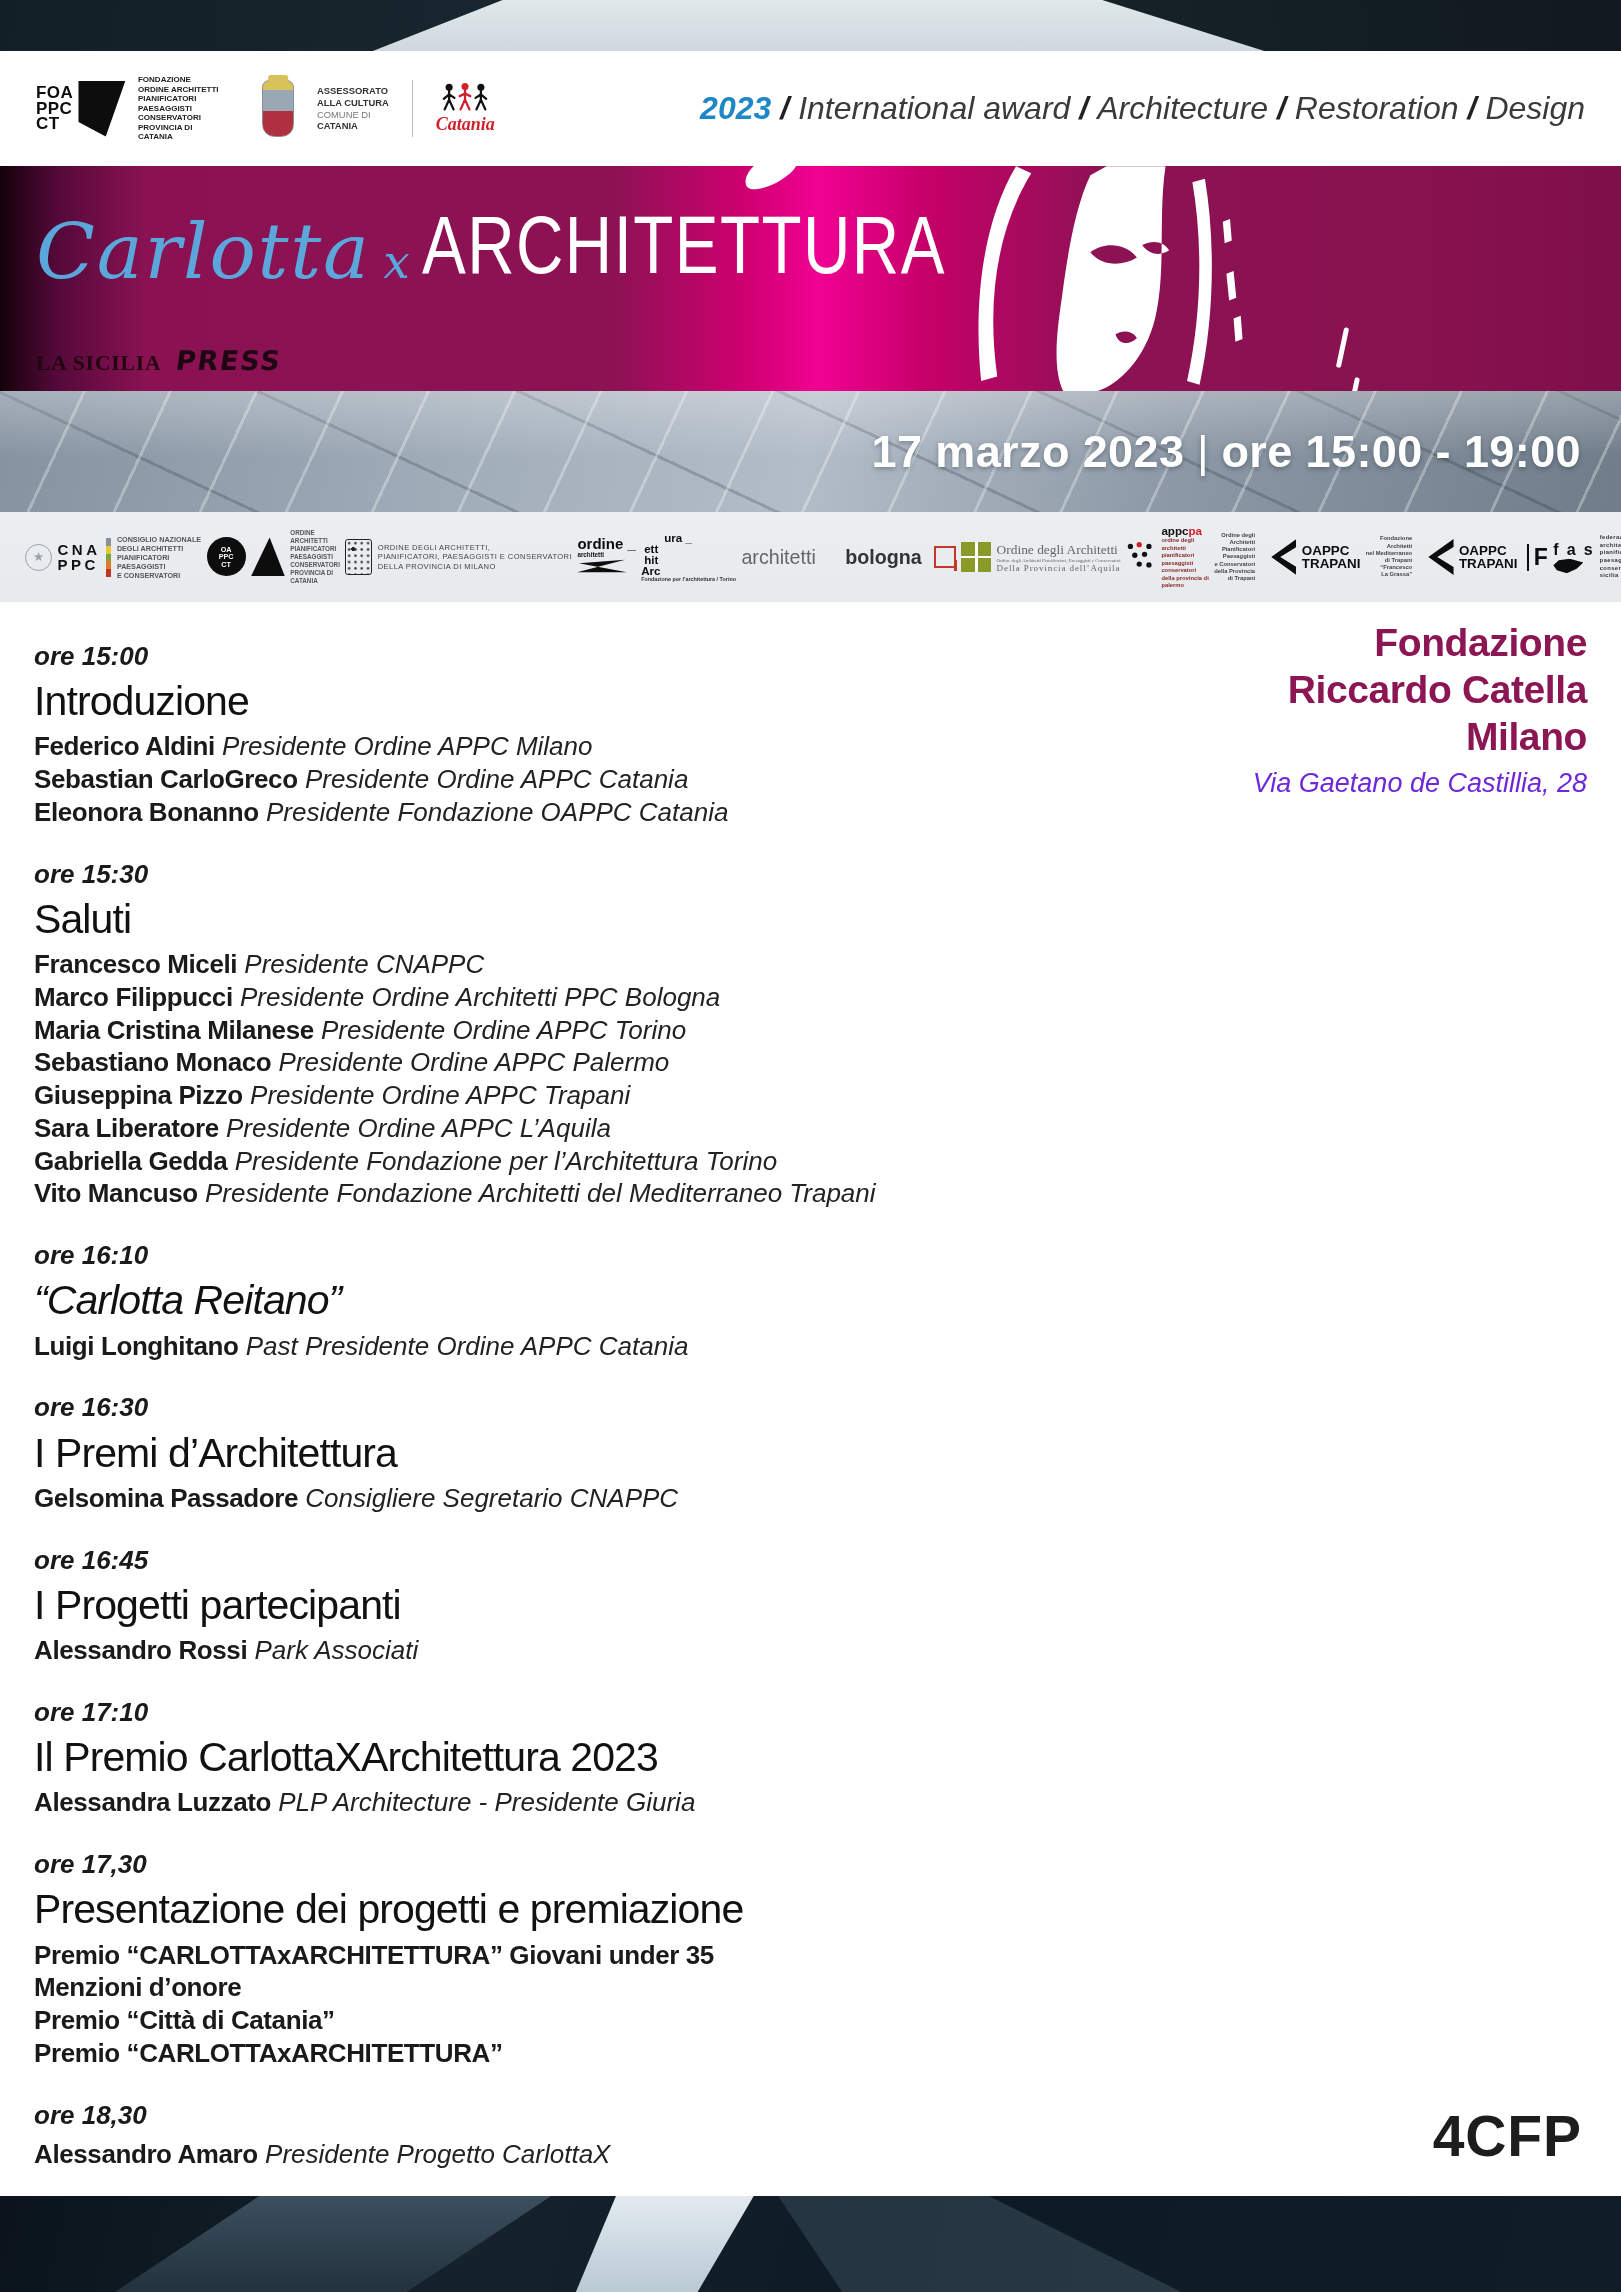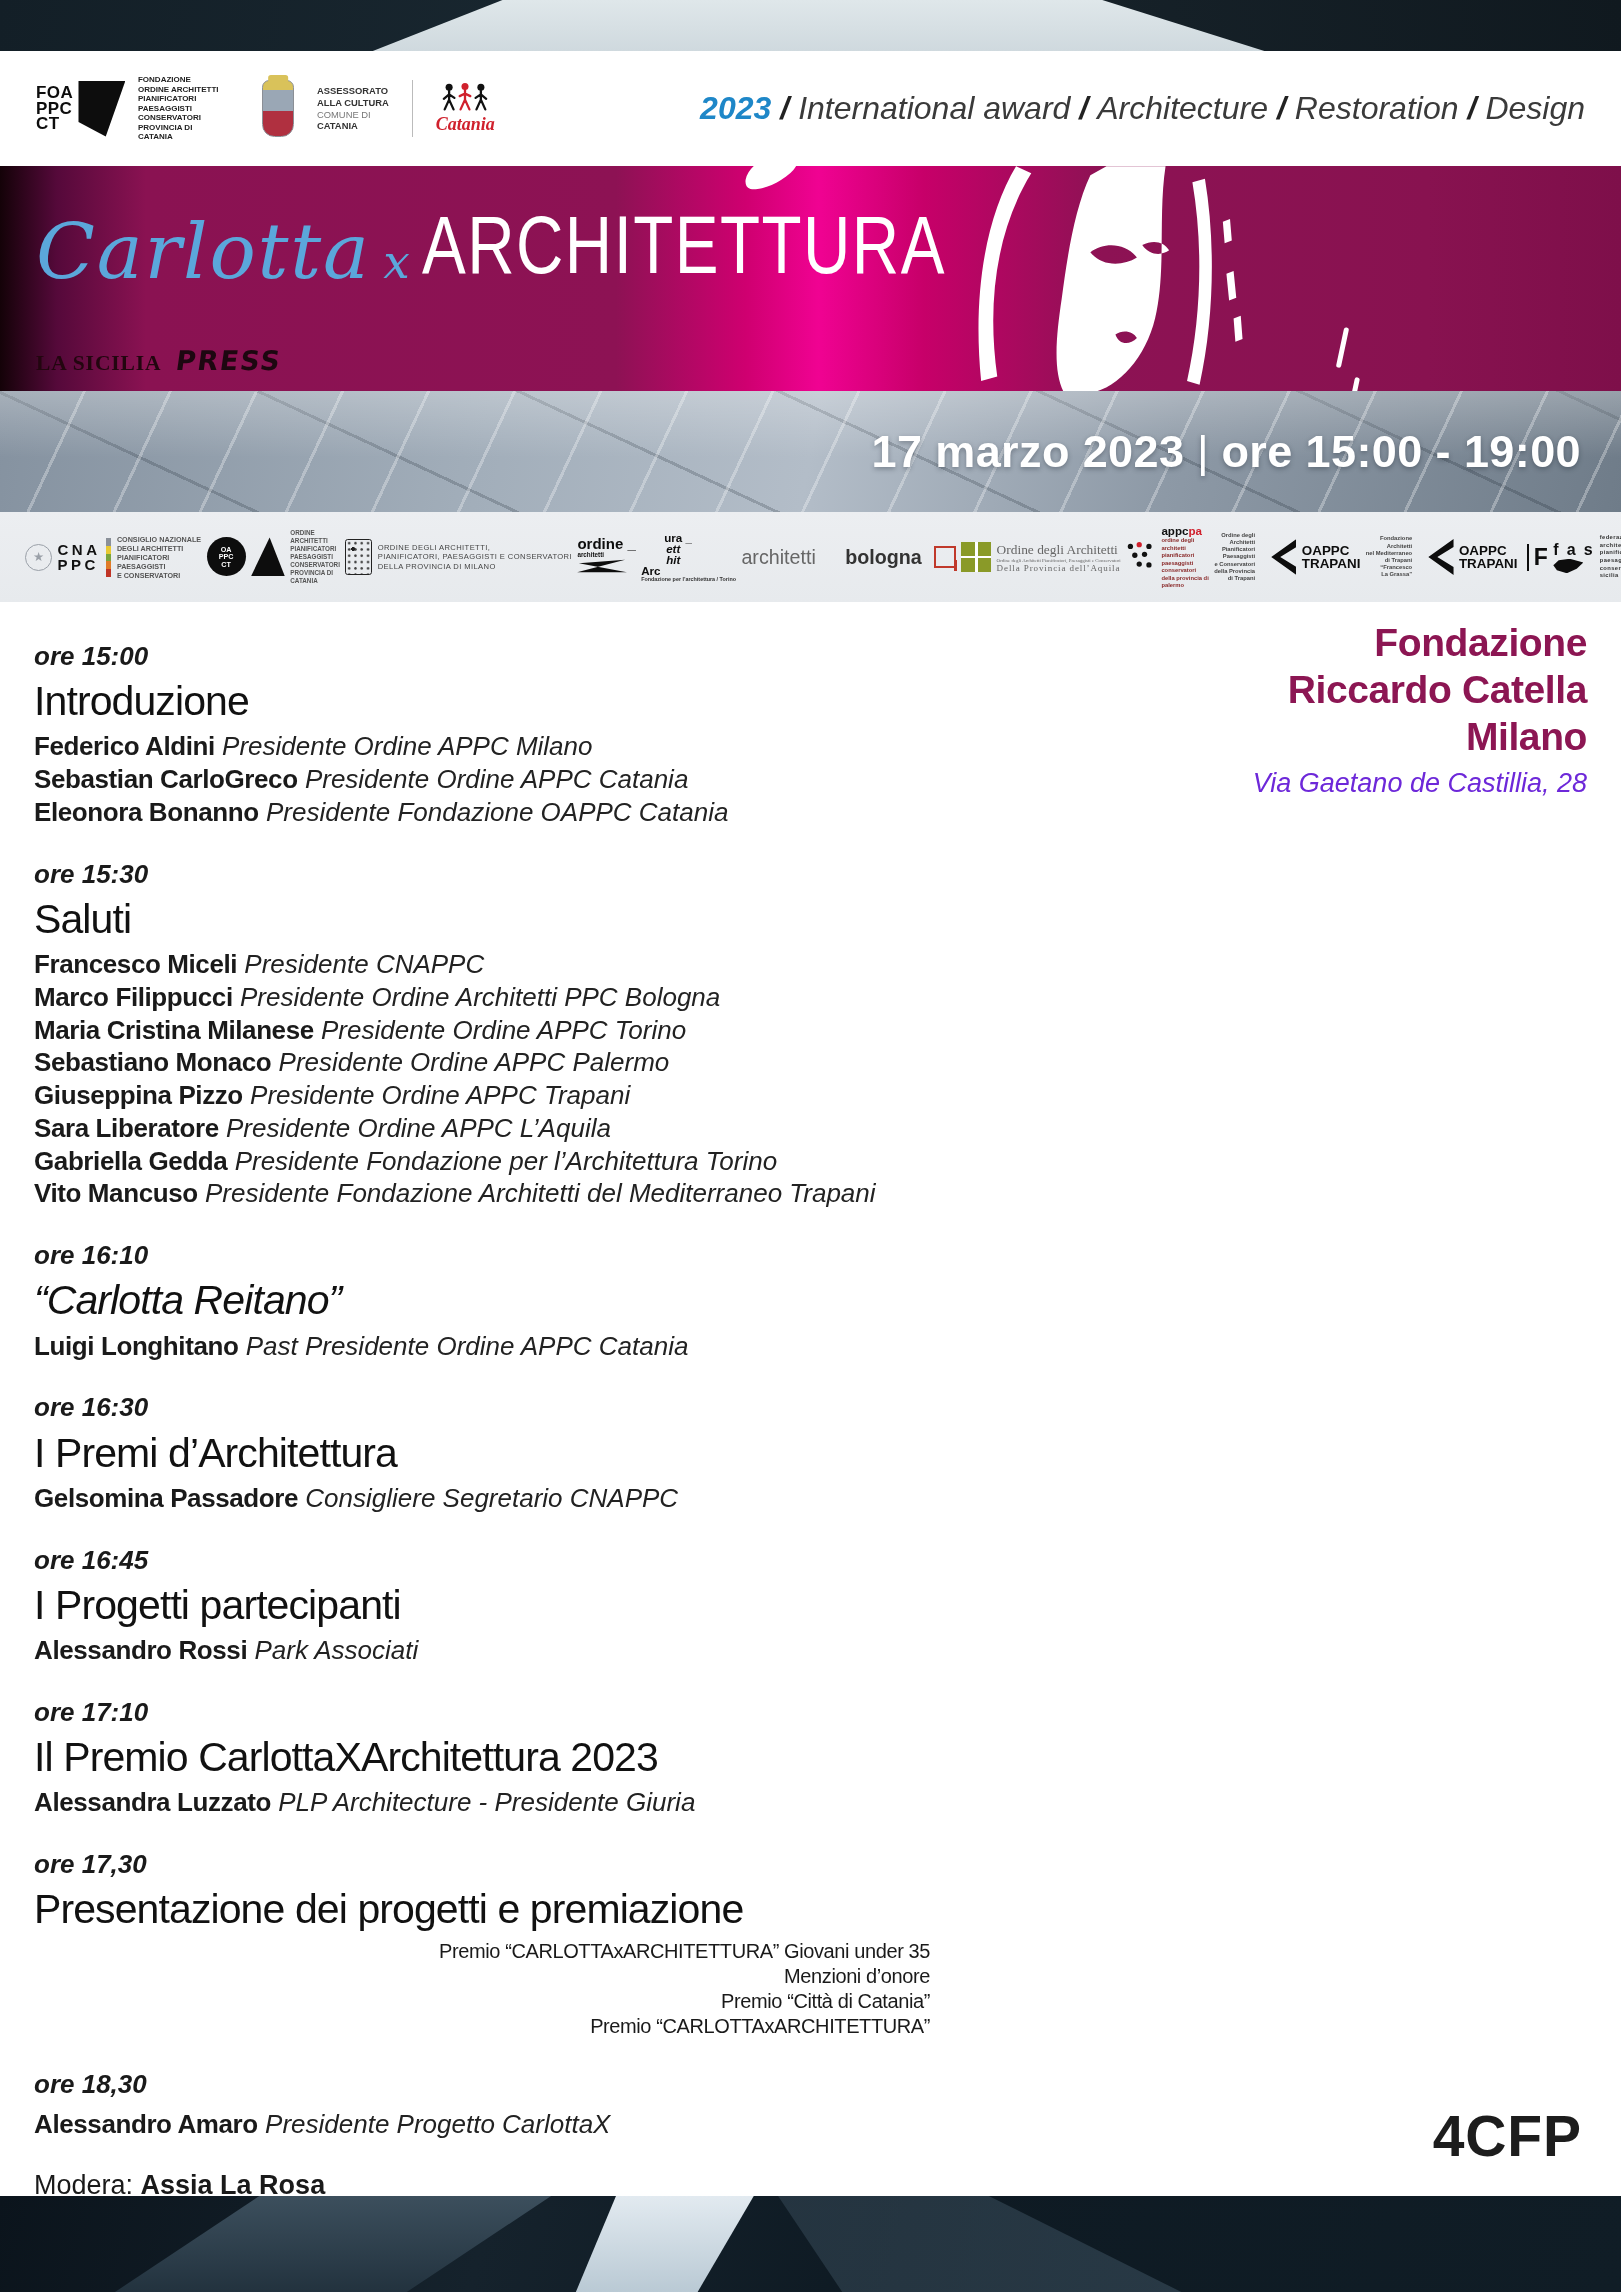--- a/index.html
+++ b/index.html
@@ -91,21 +91,21 @@
     display:flex;align-items:center;justify-content:center;text-align:center;
     font-size:7.2px;font-weight:bold;line-height:1;white-space:pre-line;}
   .oact-tri{width:34px;height:39px;background:#0d0d0d;clip-path:polygon(0 100%,55% 0,100% 100%);}
   .mi-stamp{width:27px;height:36px;border:1.8px solid #222;border-radius:2.7px;
     background:radial-gradient(circle at 7.2px 9px,#222 1.8px,transparent 2.2px),
       radial-gradient(#444 1.1px, transparent 1.4px);background-size:100% 100%,6.3px 6.3px;}
   .tor-main{font-weight:bold;font-size:15px;color:#0d0d0d;line-height:.9;}
   .tor-sub{font-size:6.3px;font-weight:bold;color:#0d0d0d;}
   .fond-tor{font-weight:bold;color:#0d0d0d;line-height:.95;font-size:11.6px;}
   .fond-tor .i1{display:block;margin-left:23px;}
-  .fond-tor .i2{display:block;margin-left:25px;font-style:italic;}
+  .fond-tor .i2{display:block;margin-left:3px;}
   .fond-sub{font-size:5.4px;color:#333;margin-top:1.8px;}
   .bo-light{font-size:19.7px;color:#666;}
   .bo-bold{font-size:19.7px;font-weight:bold;color:#333;margin-left:24px;}
   .bo-square{width:21.5px;height:21.5px;border:2.7px solid #c0392b;margin-left:7.2px;position:relative;}
   .bo-square:after{content:"";position:absolute;right:-2.7px;bottom:-5.4px;width:2.7px;height:10.7px;background:#c0392b;}
   .aq-grid{width:30px;height:30px;display:grid;grid-template-columns:1fr 1fr;gap:2.7px;background:#fff;}
   .aq-grid i{background:#8a9a28;display:block;}
   .aq-text{font-family:"Liberation Serif",serif;color:#666;}
   .aq-main{font-size:13.4px;}
   .aq-mid{font-size:4.9px;display:block;}
@@ -126,21 +126,21 @@
   
   .content{position:absolute;left:0;top:602px;width:100%;height:1594px;background:#fff;}
   .program{position:absolute;left:34px;top:39px;width:896px;}
   .sec{margin-bottom:30px;}
   .sec .time{font-weight:bold;font-style:italic;font-size:26px;color:var(--ink);margin-bottom:7.2px;}
   .sec .title{font-size:41px;font-weight:400;letter-spacing:-0.9px;color:#111;margin-bottom:5.4px;line-height:1.12;}
   .sec .title.it{font-style:italic;}
   .sec .speaker{font-size:26px;line-height:1.26;color:var(--ink);}
   .sec .speaker .nm{font-weight:bold;letter-spacing:-0.4px;}
   .sec .speaker .rl{font-style:italic;color:#222;}
-  .sec .bline{font-size:20px;line-height:1.26;font-weight:normal;letter-spacing:-0.4px;color:var(--ink);text-align:right;}
+  .sec .bline{font-size:26px;line-height:1.26;font-weight:bold;letter-spacing:-0.4px;color:var(--ink);}
   .modera{margin-top:23px;font-size:27px;color:var(--ink);}
   .modera .nm{font-weight:bold;}
   .venue{position:absolute;right:34px;top:18px;text-align:right;}
   .venue .vl{font-weight:bold;font-size:39px;line-height:1.2;color:var(--magenta);letter-spacing:-0.4px;}
   .venue .addr{font-style:italic;font-size:27px;color:#6d28d9;margin-top:7.2px;}
   .cfp{position:absolute;right:39px;bottom:27px;font-weight:bold;font-size:57px;
     letter-spacing:0.9px;color:#1d1d1d;}
 
   
   .bottom-photo{position:absolute;left:0;top:2196px;width:100%;height:97px;overflow:hidden;

